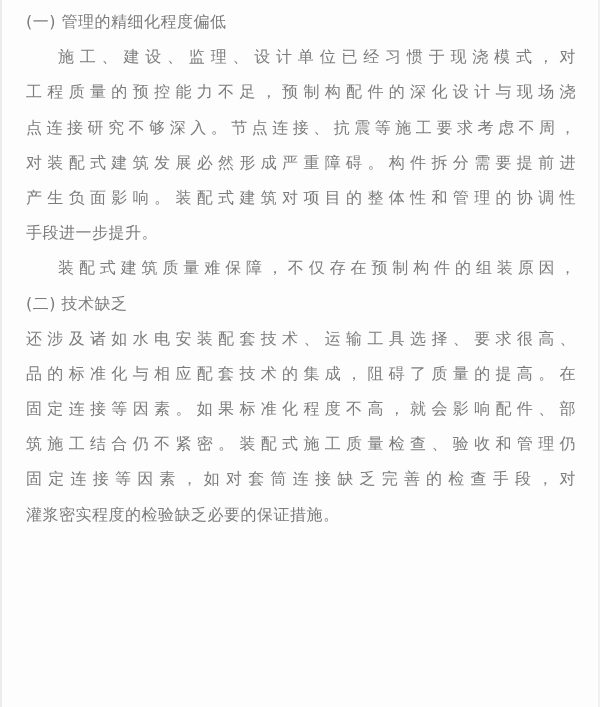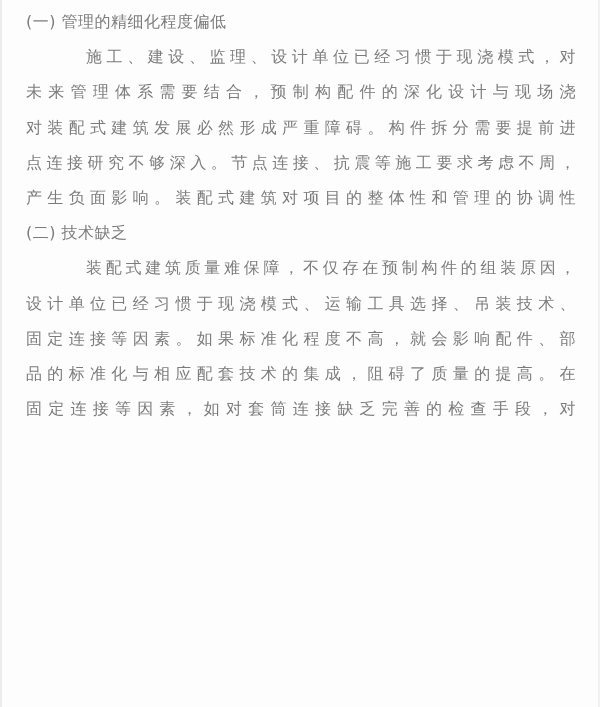--- a/index.html
+++ b/index.html
@@ -36,34 +36,36 @@
     white-space: normal;
   }
   .line.heading,
   .line.last {
     text-align: left;
     text-align-last: left;
     -moz-text-align-last: left;
   }
   .line.indent {
     text-indent: 2em;
-    margin-left: 28px;
   }
 </style>
 </head>
 <body>
 
 <div class="page">
   <div id="doc" class="text-block">
       <div class="line heading last">(一) 管理的精细化程度偏低</div>
       <div class="line body indent">施工、建设、监理、设计单位已经习惯于现浇模式，对</div>
-      <div class="line body">未来管理体系需要结合，预制构配件的深化设计与现场浇</div>
+      <div class="line body">工程质量的预控能力不足，预制构配件的深化设计与现场浇</div>
+      <div class="line body">点连接研究不够深入。节点连接、抗震等施工要求考虑不周，</div>
       <div class="line body">对装配式建筑发展必然形成严重障碍。构件拆分需要提前进</div>
-      <div class="line body">点连接研究不够深入。节点连接、抗震等施工要求考虑不周，</div>
       <div class="line body">产生负面影响。装配式建筑对项目的整体性和管理的协调性</div>
+      <div class="line body last">手段进一步提升。</div>
+      <div class="line body indent">装配式建筑质量难保障，不仅存在预制构件的组装原因，</div>
       <div class="line heading last">(二) 技术缺乏</div>
-      <div class="line body indent">装配式建筑质量难保障，不仅存在预制构件的组装原因，</div>
-      <div class="line body">设计单位已经习惯于现浇模式、运输工具选择、吊装技术、</div>
+      <div class="line body">还涉及诸如水电安装配套技术、运输工具选择、要求很高、</div>
+      <div class="line body">品的标准化与相应配套技术的集成，阻碍了质量的提高。在</div>
       <div class="line body">固定连接等因素。如果标准化程度不高，就会影响配件、部</div>
-      <div class="line body">品的标准化与相应配套技术的集成，阻碍了质量的提高。在</div>
+      <div class="line body">筑施工结合仍不紧密。装配式施工质量检查、验收和管理仍</div>
       <div class="line body">固定连接等因素，如对套筒连接缺乏完善的检查手段，对</div>
+      <div class="line body last">灌浆密实程度的检验缺乏必要的保证措施。</div>
     </div>
 </div>
 
 </body></html>

